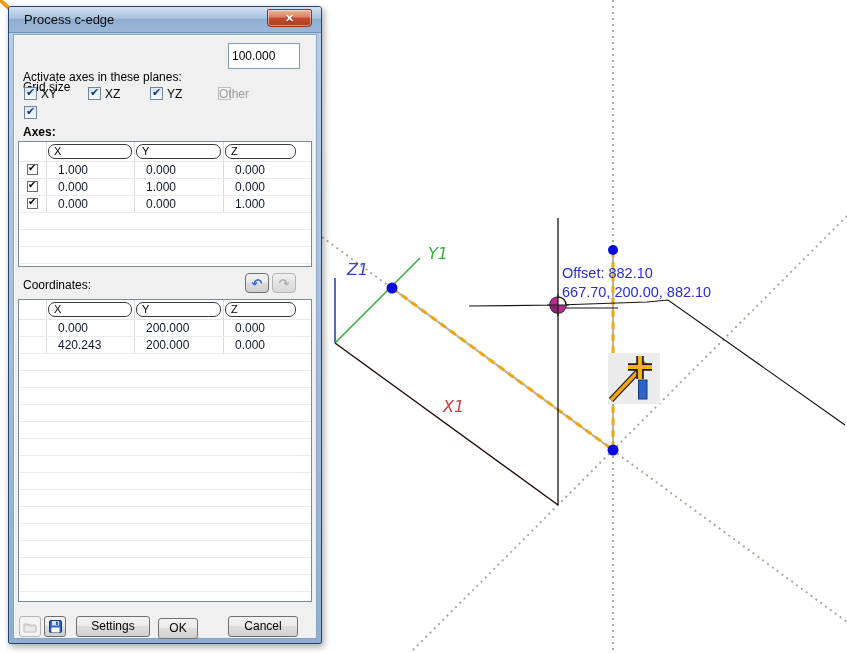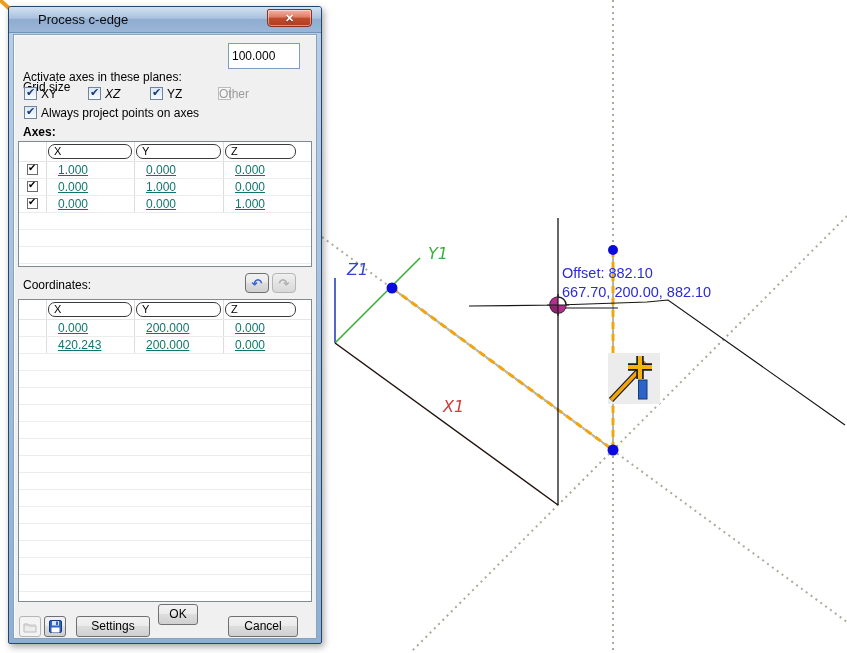--- a/index.html
+++ b/index.html
@@ -14,21 +14,21 @@
 
   
   .win {
     position:absolute; left:8px; top:6px; width:314px; height:638px; z-index:2;
     border:1px solid #24456e; border-radius:3px 3px 2px 2px;
     background:linear-gradient(#b9cfe8,#8fafd2);
     box-shadow:2px 3px 7px rgba(0,0,0,.35);
   }
   .titlebar {
     position:absolute; left:0; top:0; right:0; height:26px;
-    display:flex; align-items:center; padding-left:29px;
+    display:flex; align-items:center; padding-left:15px;
     font-size:13px; color:#0a0a0a;
     background:linear-gradient(#d3e1f2 0%, #a9c2de 45%, #8fadd0 50%, #9bb6d7 100%);
     border-radius:2px 2px 0 0; border-bottom:1px solid #7193b6;
   }
   .close-btn {
     position:absolute; top:2px; right:9px; width:45px; height:18px;
     border:1px solid #8e2f1d; border-radius:2px 2px 4px 4px;
     background:linear-gradient(#f2b4a4 0%, #de7c63 45%, #c24c2e 50%, #ad3e20 100%);
     box-shadow:inset 0 0 0 1px rgba(255,255,255,.45);
     color:#fff; font-size:11px; font-weight:bold; text-align:center; line-height:16px;
@@ -58,21 +58,21 @@
   .tbl { position:absolute; background:#fff; border:1px solid #808a93; overflow:hidden; }
   .vline { position:absolute; top:0; bottom:0; width:1px; background:#dcdcdc; }
   .thead { position:relative; height:20px; border-bottom:1px solid #e6e6e6; }
   .pill {
     position:absolute; top:2px; height:15px; border:1px solid #3a3a3a; border-radius:7px;
     background:#fff; font-size:11px; line-height:13px; padding-left:5px; color:#000;
     cursor:pointer;
   }
   .trow { position:relative; display:grid; grid-template-columns:27px 88px 89px auto;
           height:17px; border-bottom:1px solid #ececec; background:transparent; }
-  .tcell { font-size:12px; line-height:16px; padding-left:12px; color:#0f766e; overflow:hidden;text-decoration:underline; }
+  .tcell { font-size:12px; line-height:16px; padding-left:12px; color:#0f172a; overflow:hidden; }
   .rowcb { width:11px; height:11px; margin:2px 0 0 8px; border:1px solid #6b6b6b;
            box-shadow:inset 0 0 0 1px #fff; position:relative; background:#fff; }
   .rowcb::after { content:"\2714"; position:absolute; left:0px; top:-3px; font-size:10px; color:#000; }
   .filler { position:absolute; left:0; right:0; bottom:0;
     background:repeating-linear-gradient(to bottom,#fff 0px,#fff 16px,#ececec 16px,#ececec 17px); }
 
   
   .btn {
     position:absolute; height:21px; border:1px solid #707070; border-radius:3px;
     background:linear-gradient(#f2f2f2 0%, #ebebeb 45%, #dddddd 50%, #cfcfcf 100%);
@@ -150,28 +150,27 @@
 
   <div class="client">
 
     <div class="lbl" style="left:9px; top:45px;">Grid size</div>
     <input class="field" value="100.000" style="">
 
     <div class="lbl" style="left:9px; top:35px;">Activate axes in these planes:</div>
     <div class="cb checked" style="left:10px; top:52px;"></div>
     <div class="cb-lbl" style="left:27px; top:52px;">XY</div>
     <div class="cb checked" style="left:74px; top:52px;"></div>
-    <div class="cb-lbl" style="left:91px; top:52px;font-style:italic;">XZ</div>
+    <div class="cb-lbl" style="left:91px; top:52px;">XZ</div>
     <div class="cb checked" style="left:136px; top:52px;"></div>
     <div class="cb-lbl" style="left:153px; top:52px;">YZ</div>
     <div class="cb disabled" style="left:204px; top:52px;"></div>
     <div class="cb-lbl disabled" style="left:205px; top:52px;">Other</div>
 
     <div class="cb checked" style="left:10px; top:71px;"></div>
-    <div class="cb-lbl" style="left:27px; top:71px;">Always project points on axes</div>
 
     <div class="lbl" style="left:9px; top:90px;font-weight:bold;">Axes:</div>
     <div class="tbl" style="left:4px; top:106px; width:294px; height:126px;">
       <div class="vline" style="left:27px;"></div>
       <div class="vline" style="left:115px;"></div>
       <div class="vline" style="left:204px;"></div>
       <div class="thead">
         <div class="pill" style="left:29px; width:84px;">X</div>
         <div class="pill" style="left:117px; width:85px;">Y</div>
         <div class="pill" style="left:206px; width:71px;">Z</div>
@@ -243,16 +242,16 @@
     </div>
     <div class="btn tool-btn" style="left:30px; top:581px;">
       <svg width="13" height="13">
         <rect x="0.5" y="0.5" width="12" height="12" rx="1.5" fill="#2E63C9" stroke="#123A73"></rect>
         <rect x="3" y="1" width="7" height="4.5" fill="#d8e6f8"></rect>
         <rect x="7" y="1.5" width="2" height="3.5" fill="#2E63C9"></rect>
         <rect x="2.5" y="7.5" width="8" height="5" fill="#ffffff"></rect>
       </svg>
     </div>
     <div class="btn" style="left:62px; top:581px; width:74px;">Settings</div>
-    <div class="btn" style="left:144px; top:569px; width:40px;">OK</div>
+    <div class="btn" style="left:144px; top:583px; width:40px;">OK</div>
     <div class="btn" style="left:214px; top:581px; width:70px;">Cancel</div>
   </div>
 </div>
 
 </body></html>

